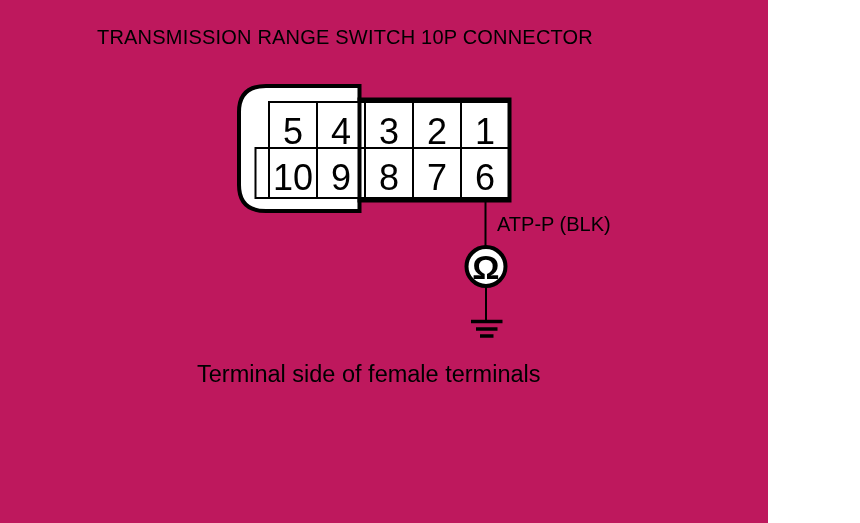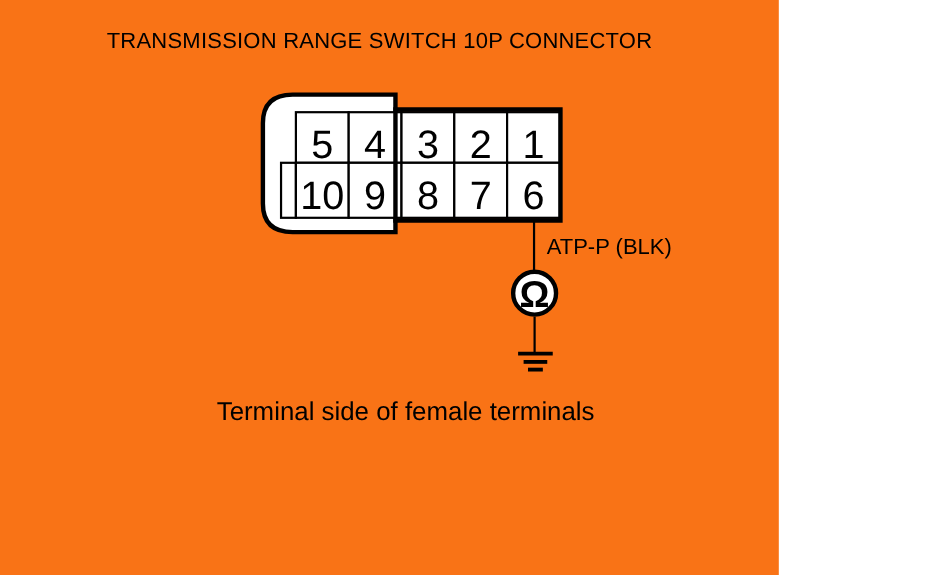--- a/index.html
+++ b/index.html
@@ -2,23 +2,23 @@
 <html><head>
 <meta charset="utf-8">
 <style>
   html, body {
     margin: 0;
     padding: 0;
     background: #ffffff;
   }
   .page {
     position: relative;
-    width: 708px;
+    width: 768px;
     height: 523px;
-    background: #f97316;
+    background: #be185d;
     overflow: hidden;
     font-family: "Liberation Sans", sans-serif;
   }
   svg {
     display: block;
   }
   svg text {
     fill: #000000;
     font-family: "Liberation Sans", sans-serif;
   }

